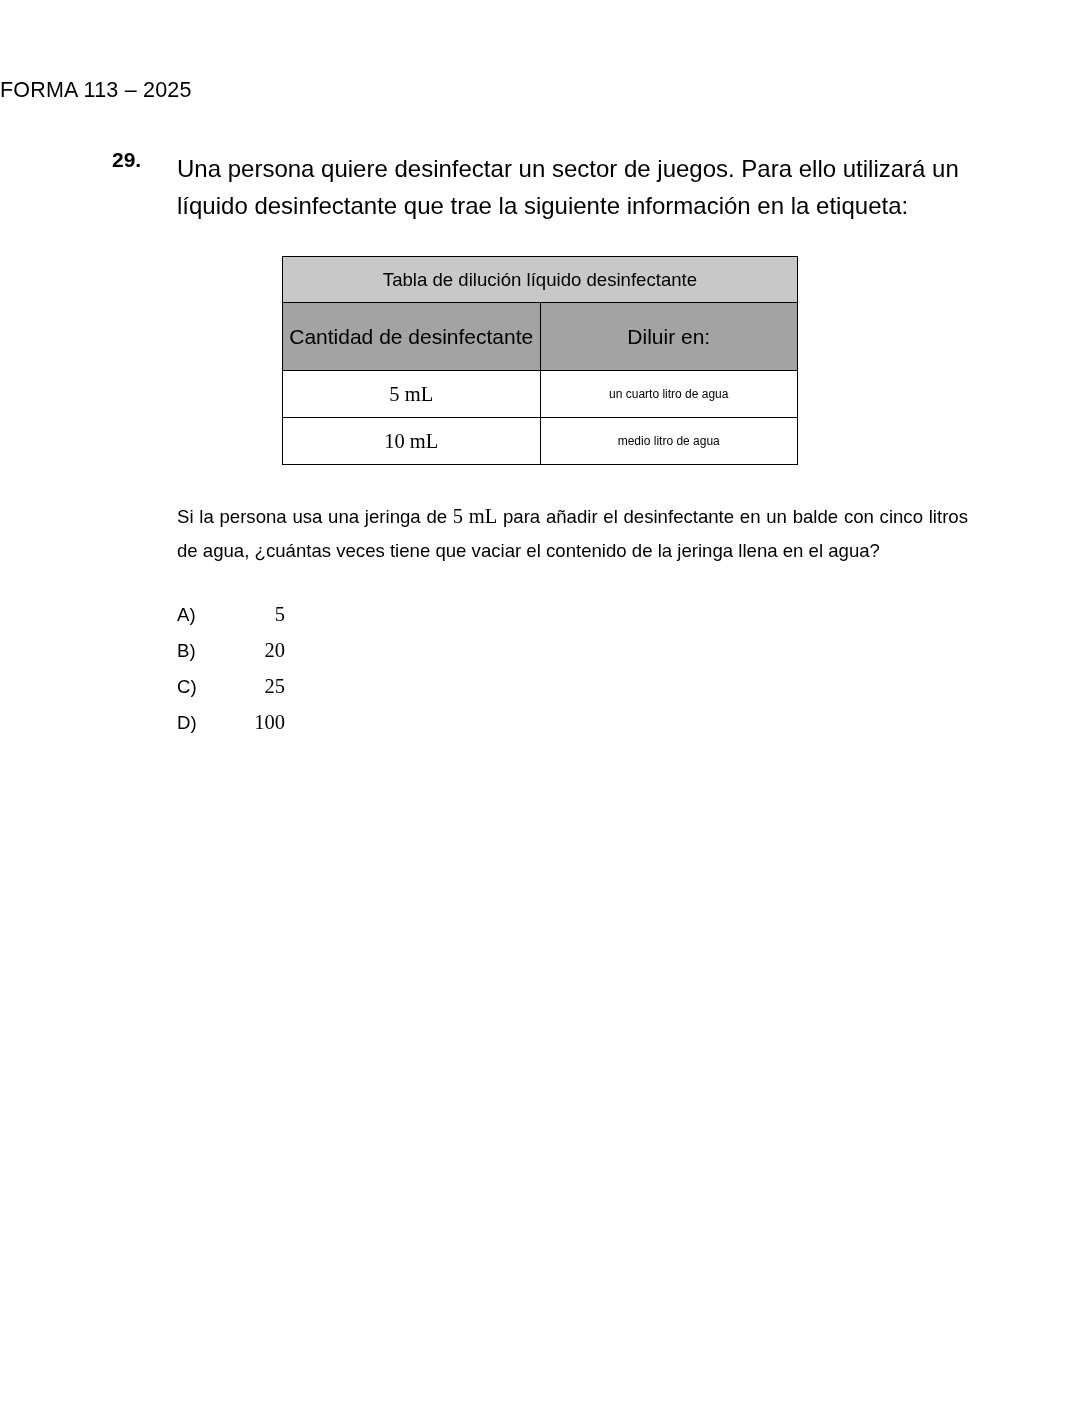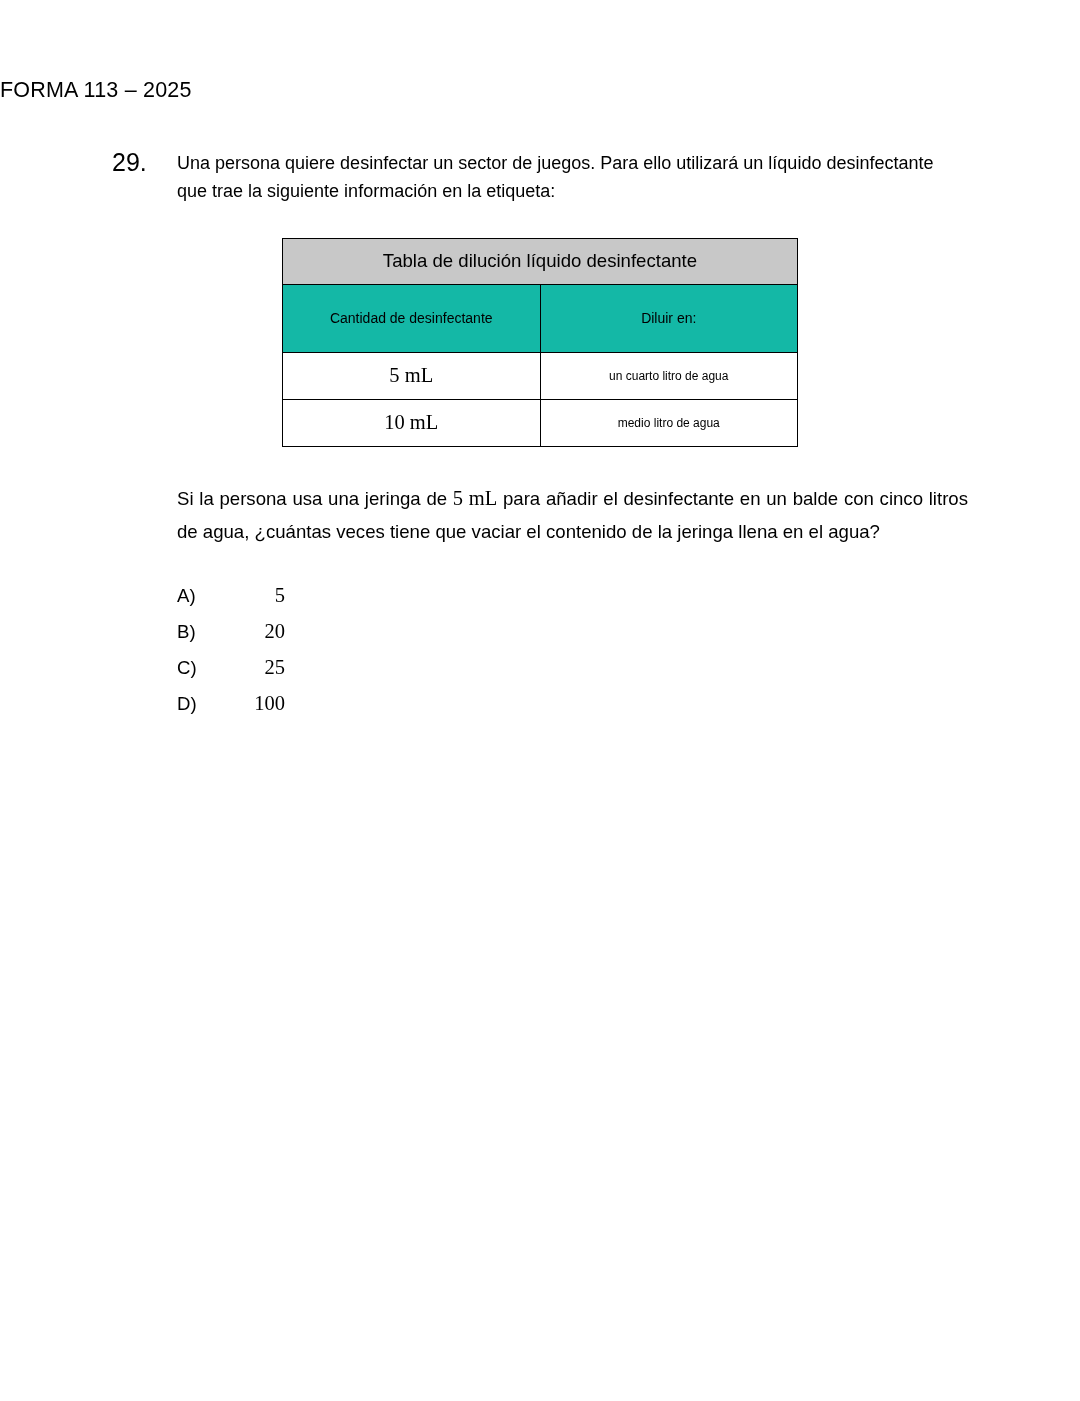--- a/index.html
+++ b/index.html
@@ -31,26 +31,27 @@
   .question-block {
     position: relative;
     margin-top: 47px;
     padding-left: 112px;
     padding-right: 112px;
   }
   .qnum {
     position: absolute;
     left: 112px;
     top: -2px;
-    font-size: 25px;
+    font-size: 21px;
     font-family: "Liberation Sans", sans-serif;
+    font-weight: bold;
   }
   .qtext {
     margin-left: 65px;
-    font-size: 18px;
+    font-size: 24px;
     line-height: 1.55;
     text-align: left;
   }
   .table-wrap {
     display: flex;
     justify-content: center;
     margin-top: 32px;
   }
   table.dilution {
     border-collapse: collapse;
@@ -63,23 +64,23 @@
     font-weight: normal;
   }
   .tbl-title {
     background: #c8c8c8;
     text-align: center;
     font-size: 18.6px;
     height: 37px;
     vertical-align: middle;
   }
   .tbl-head-cell {
-    background: #14b8a6;
+    background: #a3a3a3;
     text-align: center;
-    font-size: 14px;
+    font-size: 21px;
     height: 59px;
     vertical-align: middle;
     line-height: 1.3;
   }
   .tbl-cell {
     text-align: center;
     font-size: 12px;
     height: 38px;
     vertical-align: middle;
   }

